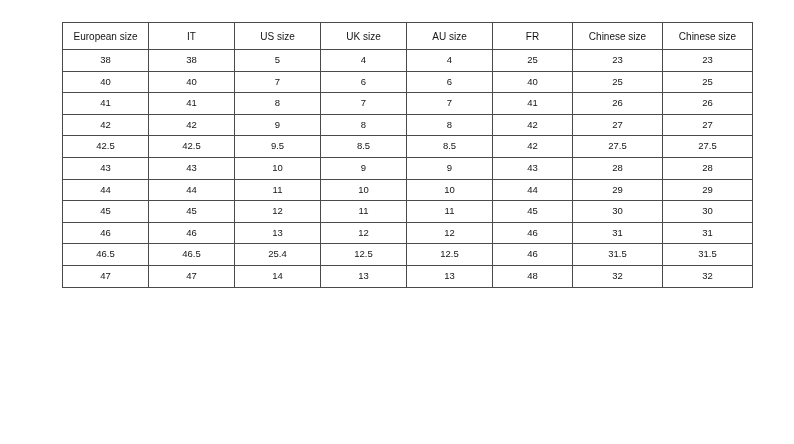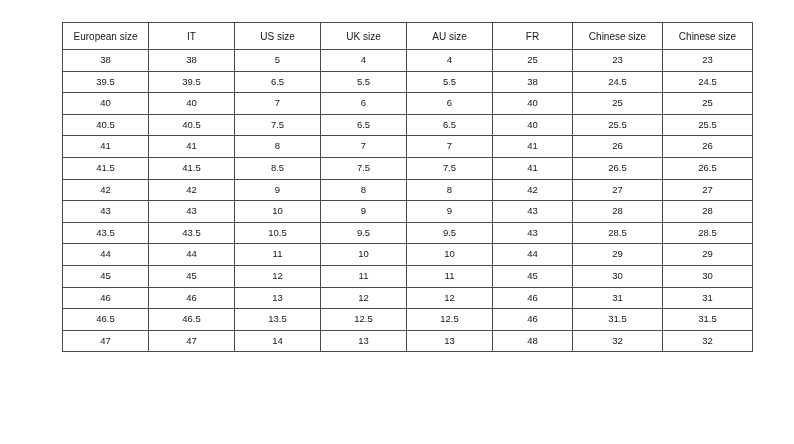--- a/index.html
+++ b/index.html
@@ -93,100 +93,70 @@
             <td>38</td>
             <td>38</td>
             <td>5</td>
             <td>4</td>
             <td>4</td>
             <td>25</td>
             <td>23</td>
             <td>23</td>
           </tr>
           <tr>
-            <td>39.5</td>
-            <td>39.5</td>
-            <td>6.5</td>
-            <td>5.5</td>
-            <td>5.5</td>
-            <td>38</td>
-            <td>24.5</td>
-            <td>24.5</td>
-          </tr>
-          <tr>
             <td>40</td>
             <td>40</td>
             <td>7</td>
             <td>6</td>
             <td>6</td>
             <td>40</td>
             <td>25</td>
             <td>25</td>
           </tr>
           <tr>
-            <td>40.5</td>
-            <td>40.5</td>
-            <td>7.5</td>
-            <td>6.5</td>
-            <td>6.5</td>
-            <td>40</td>
-            <td>25.5</td>
-            <td>25.5</td>
-          </tr>
-          <tr>
             <td>41</td>
             <td>41</td>
             <td>8</td>
             <td>7</td>
             <td>7</td>
             <td>41</td>
             <td>26</td>
             <td>26</td>
           </tr>
           <tr>
-            <td>41.5</td>
-            <td>41.5</td>
-            <td>8.5</td>
-            <td>7.5</td>
-            <td>7.5</td>
-            <td>41</td>
-            <td>26.5</td>
-            <td>26.5</td>
-          </tr>
-          <tr>
             <td>42</td>
             <td>42</td>
             <td>9</td>
             <td>8</td>
             <td>8</td>
             <td>42</td>
             <td>27</td>
             <td>27</td>
+          </tr>
+          <tr>
+            <td>42.5</td>
+            <td>42.5</td>
+            <td>9.5</td>
+            <td>8.5</td>
+            <td>8.5</td>
+            <td>42</td>
+            <td>27.5</td>
+            <td>27.5</td>
           </tr>
           <tr>
             <td>43</td>
             <td>43</td>
             <td>10</td>
             <td>9</td>
             <td>9</td>
             <td>43</td>
             <td>28</td>
             <td>28</td>
           </tr>
           <tr>
-            <td>43.5</td>
-            <td>43.5</td>
-            <td>10.5</td>
-            <td>9.5</td>
-            <td>9.5</td>
-            <td>43</td>
-            <td>28.5</td>
-            <td>28.5</td>
-          </tr>
-          <tr>
             <td>44</td>
             <td>44</td>
             <td>11</td>
             <td>10</td>
             <td>10</td>
             <td>44</td>
             <td>29</td>
             <td>29</td>
           </tr>
           <tr>
@@ -205,21 +175,21 @@
             <td>13</td>
             <td>12</td>
             <td>12</td>
             <td>46</td>
             <td>31</td>
             <td>31</td>
           </tr>
           <tr>
             <td>46.5</td>
             <td>46.5</td>
-            <td>13.5</td>
+            <td>25.4</td>
             <td>12.5</td>
             <td>12.5</td>
             <td>46</td>
             <td>31.5</td>
             <td>31.5</td>
           </tr>
           <tr>
             <td>47</td>
             <td>47</td>
             <td>14</td>

